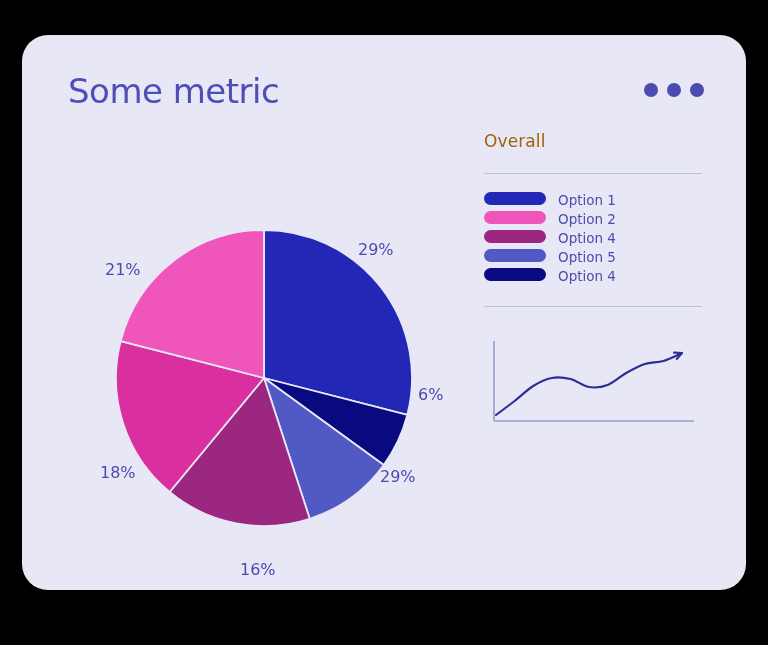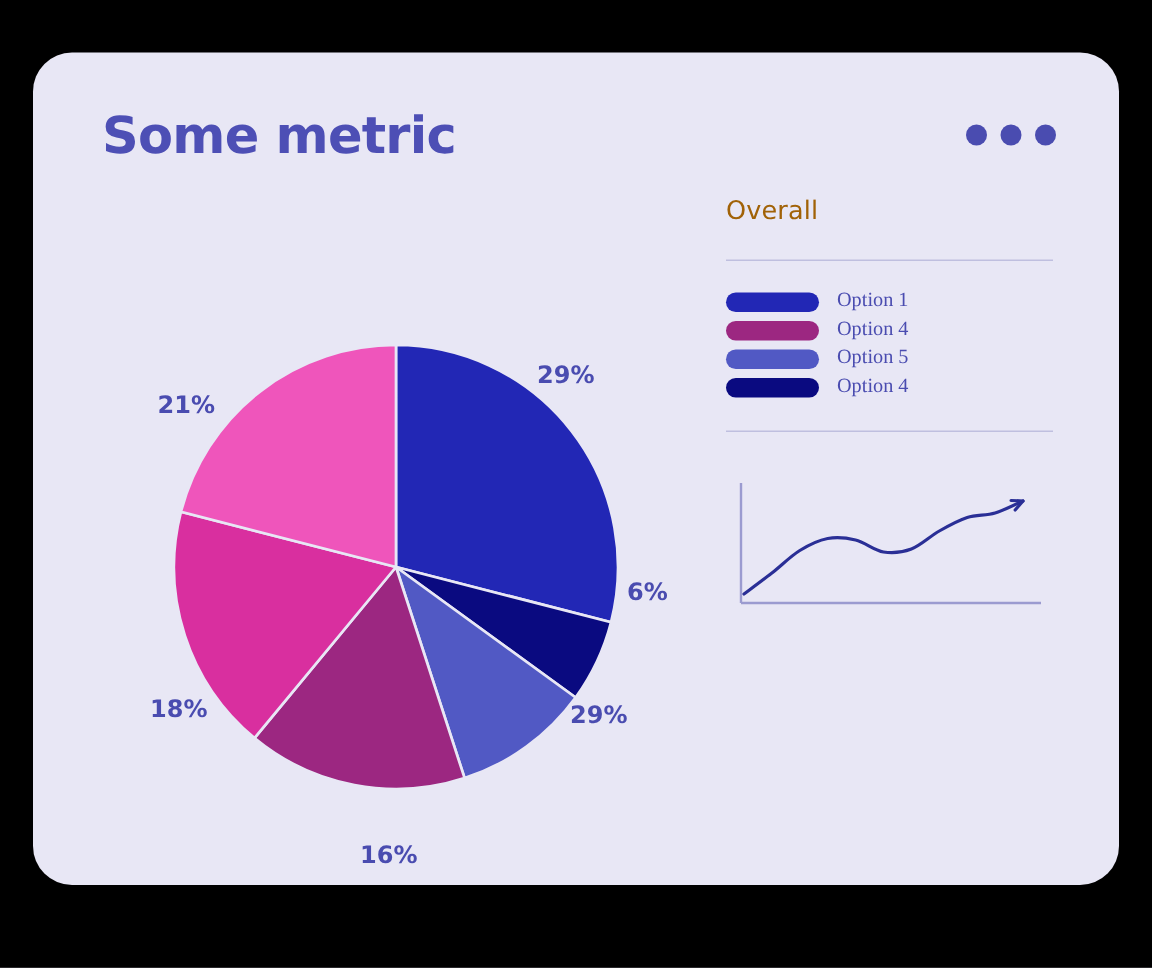--- a/index.html
+++ b/index.html
@@ -33,21 +33,21 @@
     box-shadow: 0 18px 40px rgba(0,0,0,0.55);
     overflow: hidden;
   }
 
   
   #page-title {
     position: absolute;
     left: 46px;
     top: 36px;
     font-size: 34px;
-    font-weight: bold;
+    font-weight: normal;
     color: #4d4fb5;
     letter-spacing: -0.5px;
     white-space: nowrap;
   }
   #more-menu {
     position: absolute;
     right: 42px;
     top: 48px;
     display: flex;
     gap: 9px;
@@ -66,21 +66,21 @@
     position: absolute;
     left: 0px;
     top: 120px;
     width: 450px;
     height: 420px;
   }
   #pie-svg { position: absolute; left: 0; top: 0; }
   .pie-pct-label {
     position: absolute;
     font-size: 16px;
-    font-weight: bold;
+    font-weight: normal;
     color: #4a4cb0;
     white-space: nowrap;
   }
 
   
   #right-panel {
     position: absolute;
     left: 462px;
     top: 96px;
     width: 230px;
@@ -108,24 +108,23 @@
 
   
   #legend {
     margin-top: 18px;
     display: flex;
     flex-direction: column;
     gap: 3px;
   }
   .legend-row {
     display: flex;
-    align-items: flex-end;
+    align-items: flex-start;
     gap: 12px;
     cursor: pointer;
-    font-family: Liberation Serif, serif;
   }
   .legend-swatch {
     width: 62px;
     height: 13px;
     border-radius: 7px;
     flex: none;
   }
   .legend-label {
     font-size: 13.5px;
     color: #4a4cb0;
@@ -176,20 +175,24 @@
       <div id="overall-label">Overall</div>
 
       <div class="divider"></div>
 
       <div id="legend">
           <div class="legend-row">
             <span class="legend-swatch" style="background: rgb(34, 39, 181);"></span>
             <span class="legend-label">Option 1</span>
           </div>
           <div class="legend-row">
+            <span class="legend-swatch" style="background: rgb(239, 85, 187);"></span>
+            <span class="legend-label">Option 2</span>
+          </div>
+          <div class="legend-row">
             <span class="legend-swatch" style="background: rgb(156, 39, 129);"></span>
             <span class="legend-label">Option 4</span>
           </div>
           <div class="legend-row">
             <span class="legend-swatch" style="background: rgb(81, 89, 196);"></span>
             <span class="legend-label">Option 5</span>
           </div>
           <div class="legend-row">
             <span class="legend-swatch" style="background: rgb(10, 10, 128);"></span>
             <span class="legend-label">Option 4</span>

